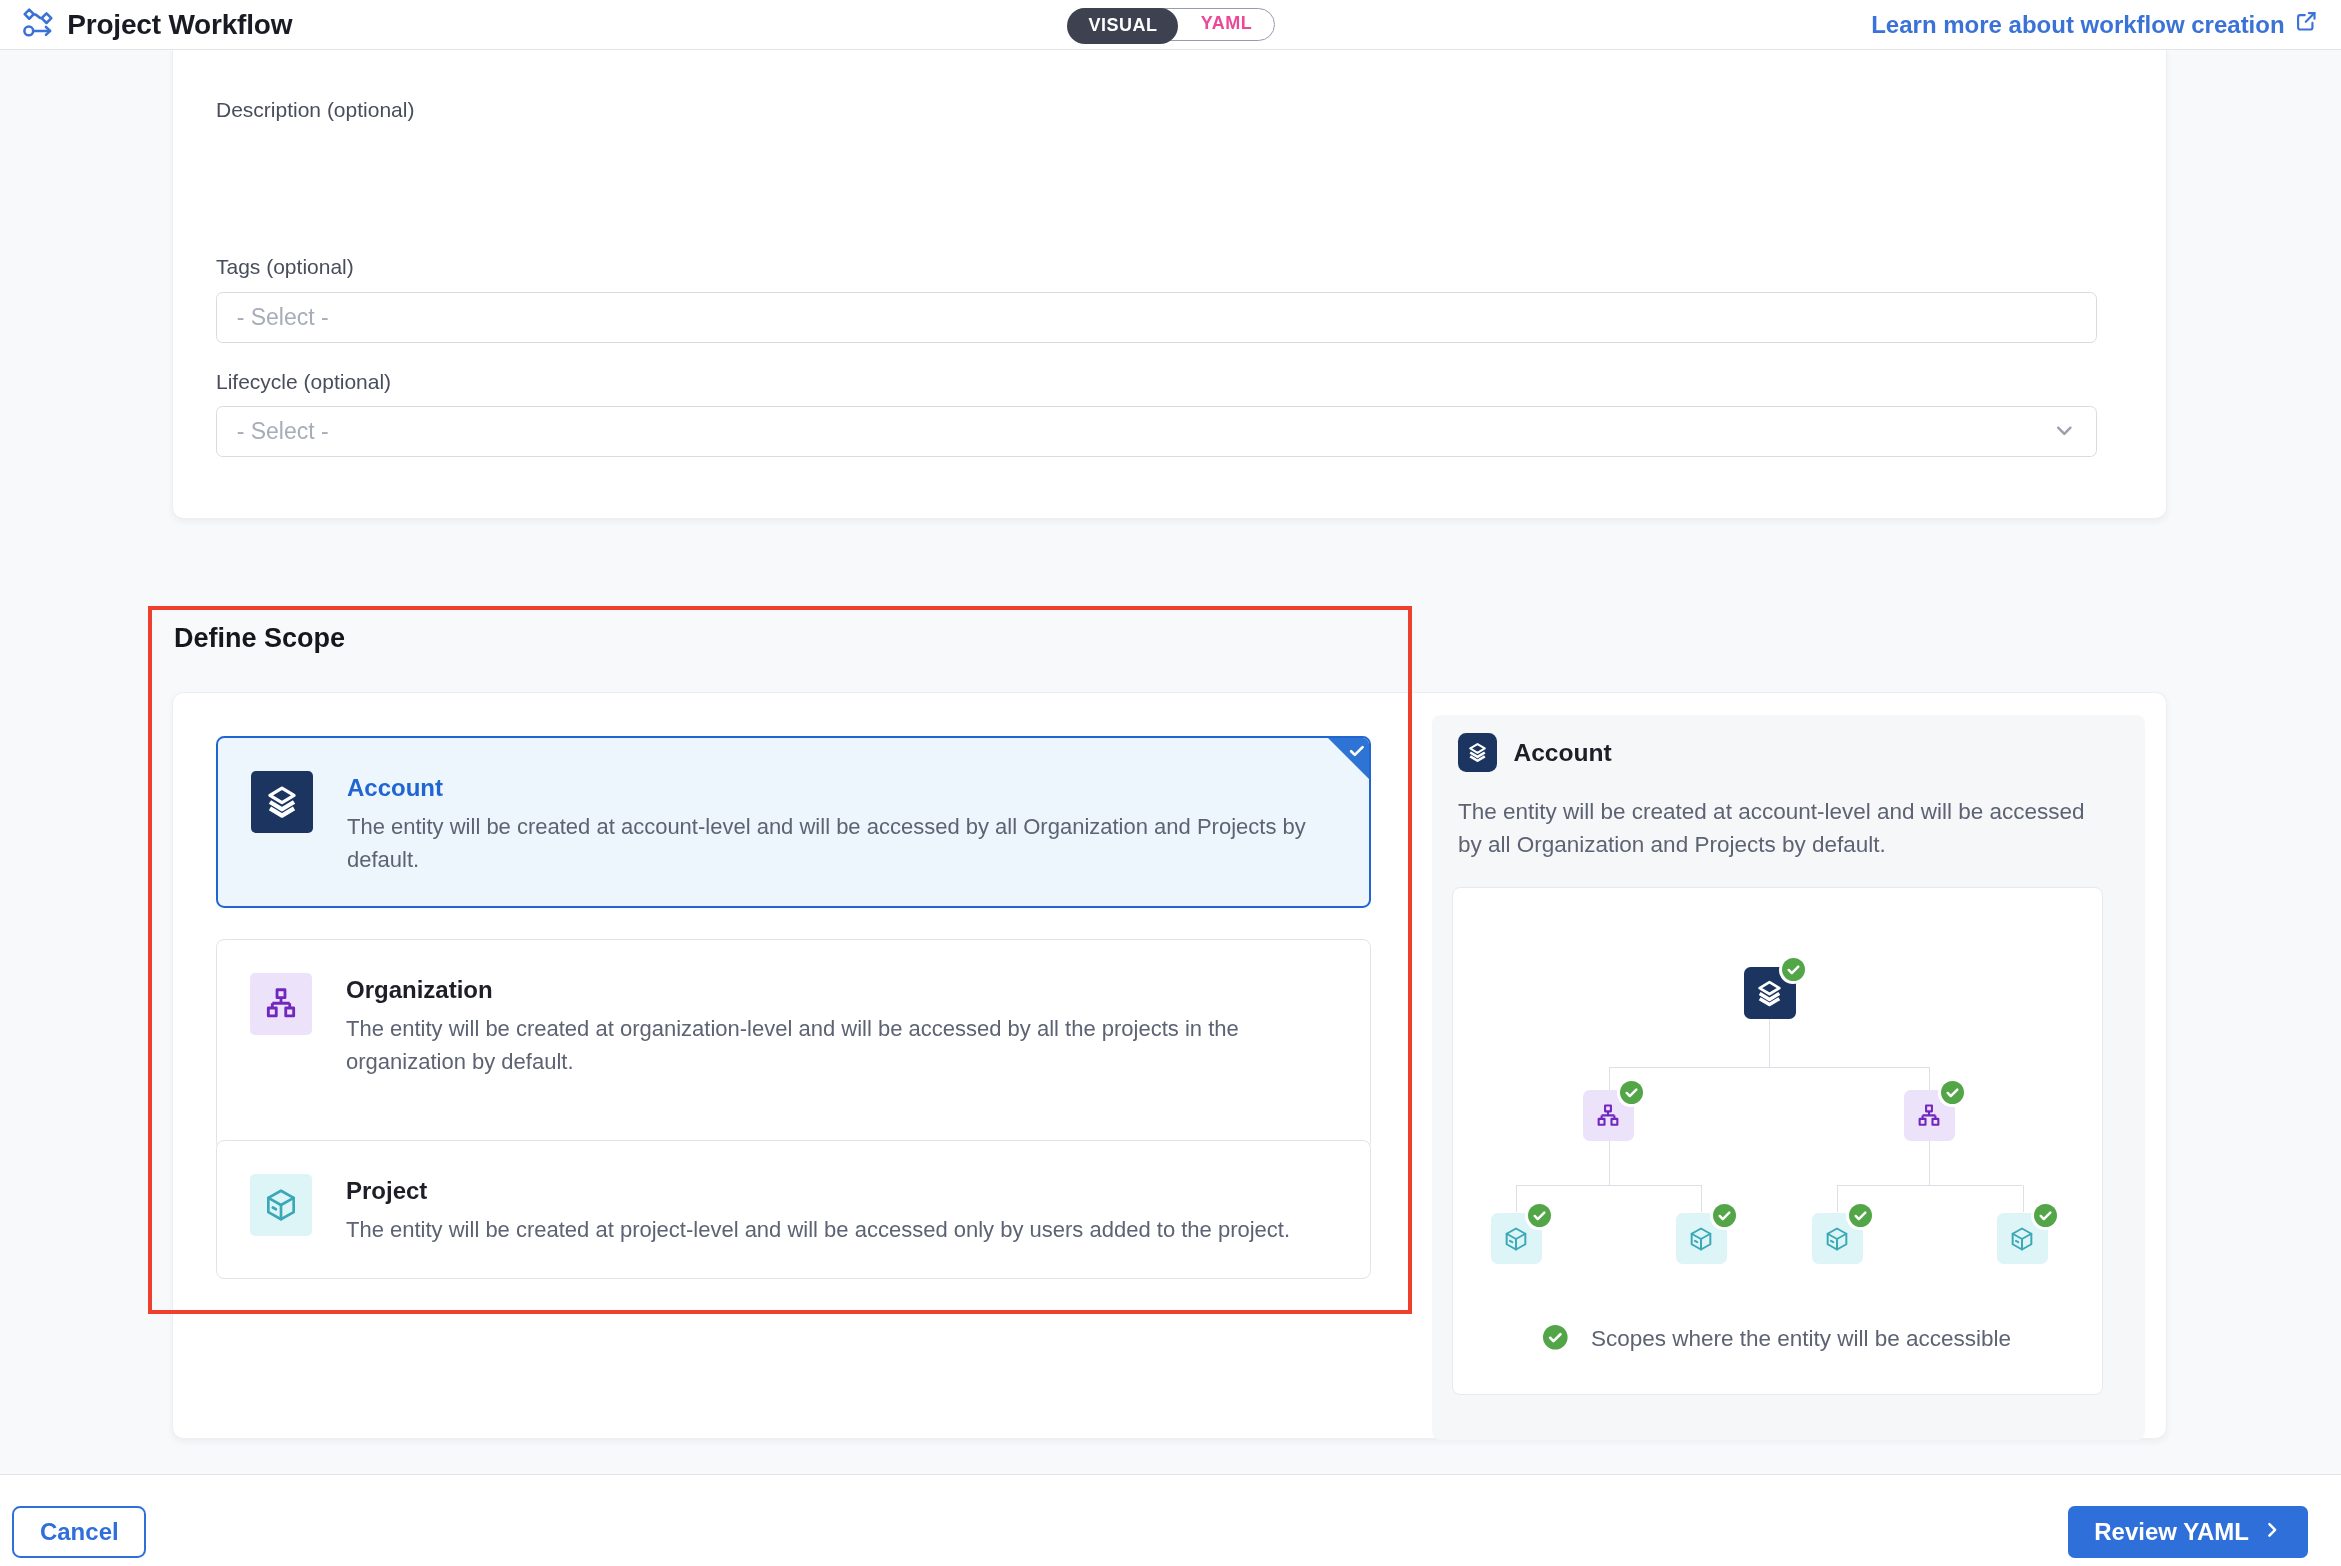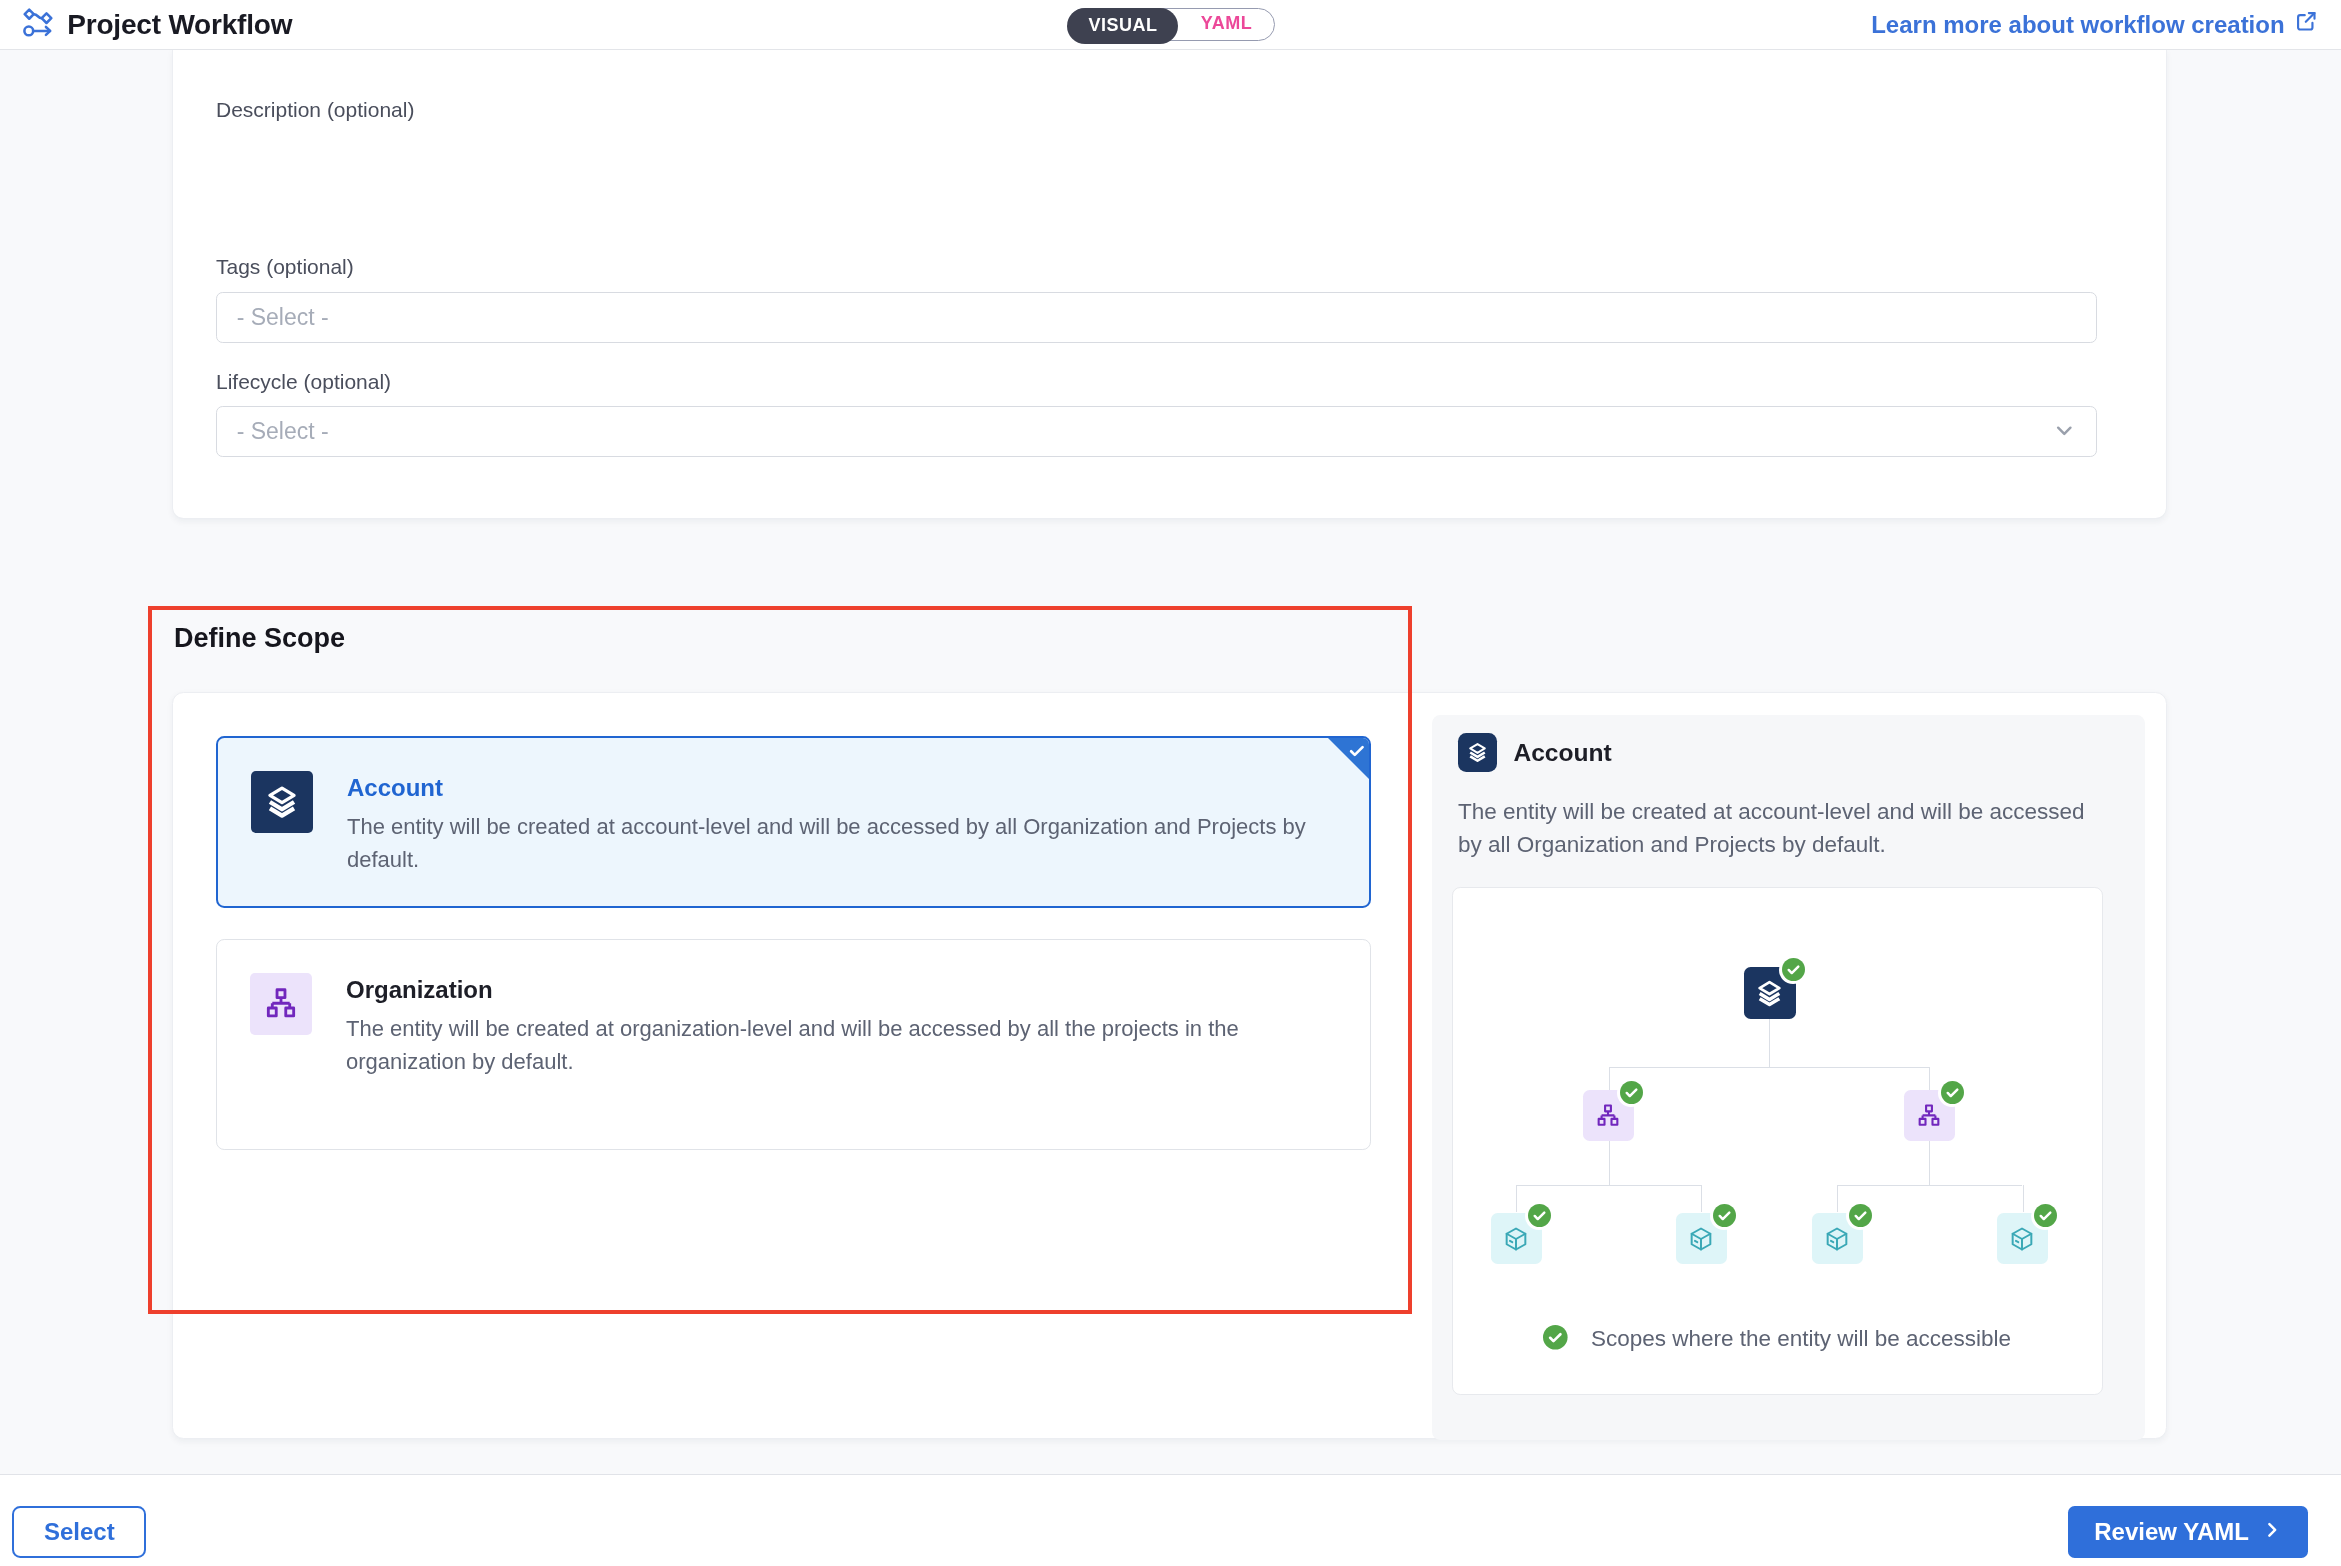--- a/index.html
+++ b/index.html
@@ -182,20 +182,34 @@
         <rect x="4" y="14.5" width="5" height="5"></rect>
         <rect x="15" y="14.5" width="5" height="5"></rect>
       </svg>
     </div>
     <div>
       <div class="opt-title">Organization</div>
       <div class="opt-desc">The entity will be created at organization-level and will be accessed by all the projects in the organization by default.</div>
     </div>
   </div>
 
+  <div class="opt-card" style="top:447px; height:139px;">
+    <div class="opt-icon icon-cyan">
+      <svg width="38" height="38" viewBox="0 0 24 24" fill="none" stroke="#3aa8b6" stroke-width="1.7" stroke-linejoin="round" stroke-linecap="round">
+        <path d="M12 3 L20 7.5 V16.5 L12 21 L4 16.5 V7.5 Z"></path>
+        <path d="M4 7.5 L12 12 L20 7.5"></path>
+        <path d="M12 12 V21"></path>
+        <path d="M6.8 13.6 L8.8 14.7"></path>
+      </svg>
+    </div>
+    <div>
+      <div class="opt-title">Project</div>
+      <div class="opt-desc">The entity will be created at project-level and will be accessed only by users added to the project.</div>
+    </div>
+  </div>
 
   <div class="panel">
     <div class="panel-head">
       <div class="panel-icon">
         <svg width="23" height="23" viewBox="0 0 24 24" fill="none" stroke="#fff" stroke-linejoin="round">
           <path d="M12 3.2 L19.6 7.8 L12 12.4 L4.4 7.8 Z" stroke-width="2.1"></path>
           <path d="M4.4 12 L12 16.6 L19.6 12" stroke-width="2.7"></path>
           <path d="M4.4 16 L12 20.6 L19.6 16" stroke-width="2.7"></path>
         </svg>
       </div>
@@ -327,21 +341,21 @@
         </span>
         <span class="legend-text">Scopes where the entity will be accessible</span>
       </div>
     </div>
   </div>
 </div>
 
 <div class="annotation"></div>
 
 <div class="footer">
-  <button class="btn-cancel">Select</button>
+  <button class="btn-cancel">Cancel</button>
   <button class="btn-review">
     <span>Review YAML</span>
     <span>
       <svg width="19.7" height="19.7" viewBox="0 0 24 24" fill="none" stroke="#fff" stroke-width="3" stroke-linecap="round" stroke-linejoin="round">
         <path d="M9 5 L16 12 L9 19"></path>
       </svg>
     </span>
   </button>
 </div>
 

